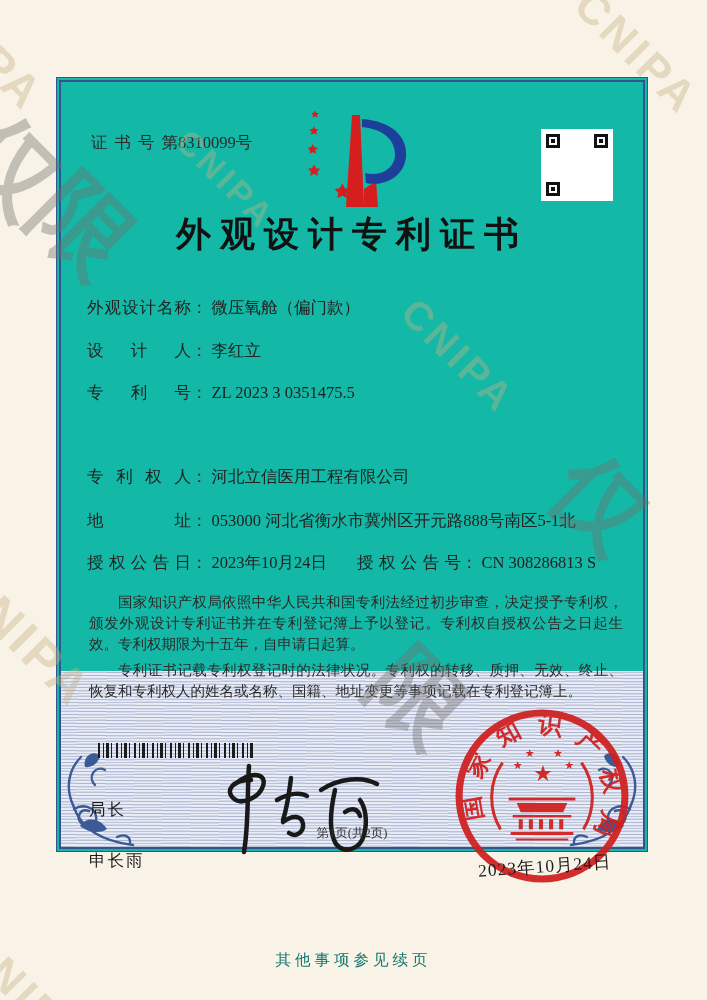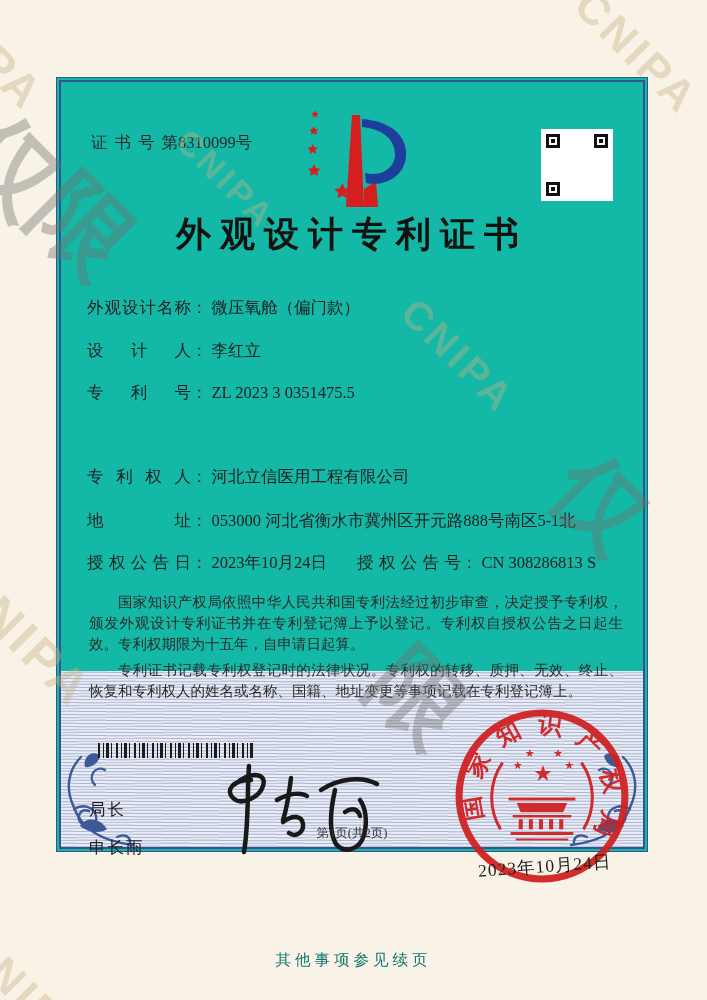--- a/index.html
+++ b/index.html
@@ -40,21 +40,21 @@
   .body-text{position:absolute;left:32px;top:514px;width:534px;font-size:14.5px;line-height:20.8px;
              color:#2a2a2a;text-align:justify;}
   .body-text p{margin:0 0 6px 0;text-indent:2em;}
   
   .barcode{position:absolute;left:41px;top:665px;width:157px;height:15px;background:
     repeating-linear-gradient(90deg,#1c1c1c 0 2px,transparent 2px 5px,#1c1c1c 5px 6px,
       transparent 6px 8px,#1c1c1c 8px 11px,transparent 11px 13px,#1c1c1c 13px 14px,transparent 14px 18px);}
   
   .officer{position:absolute;left:32px;top:721px;font-family:"Liberation Sans","DejaVu Sans",sans-serif;
            font-size:16.5px;color:#1c1c1c;letter-spacing:2px;}
-  .officer div{margin-bottom:16px;}
+  .officer div{margin-bottom:29px;}
   .signature{position:absolute;left:148px;top:682px;width:190px;height:100px;}
   .signature path{fill:none;stroke:#191919;stroke-width:4.5;stroke-linecap:round;stroke-linejoin:round;}
   
   .seal{position:absolute;left:395px;top:628px;width:180px;height:180px;opacity:.93;}
   .seal-date{position:absolute;left:421px;top:776px;font-size:17.5px;color:#1d1d1d;
              transform:rotate(-4deg);letter-spacing:1px;}
   
   .page-ind{position:absolute;left:0;right:0;bottom:9px;text-align:center;font-size:12.5px;color:#333;}
   .cont-note{position:absolute;left:0;right:0;top:950px;text-align:center;font-size:15.5px;
              color:#0f766e;letter-spacing:4px;}

